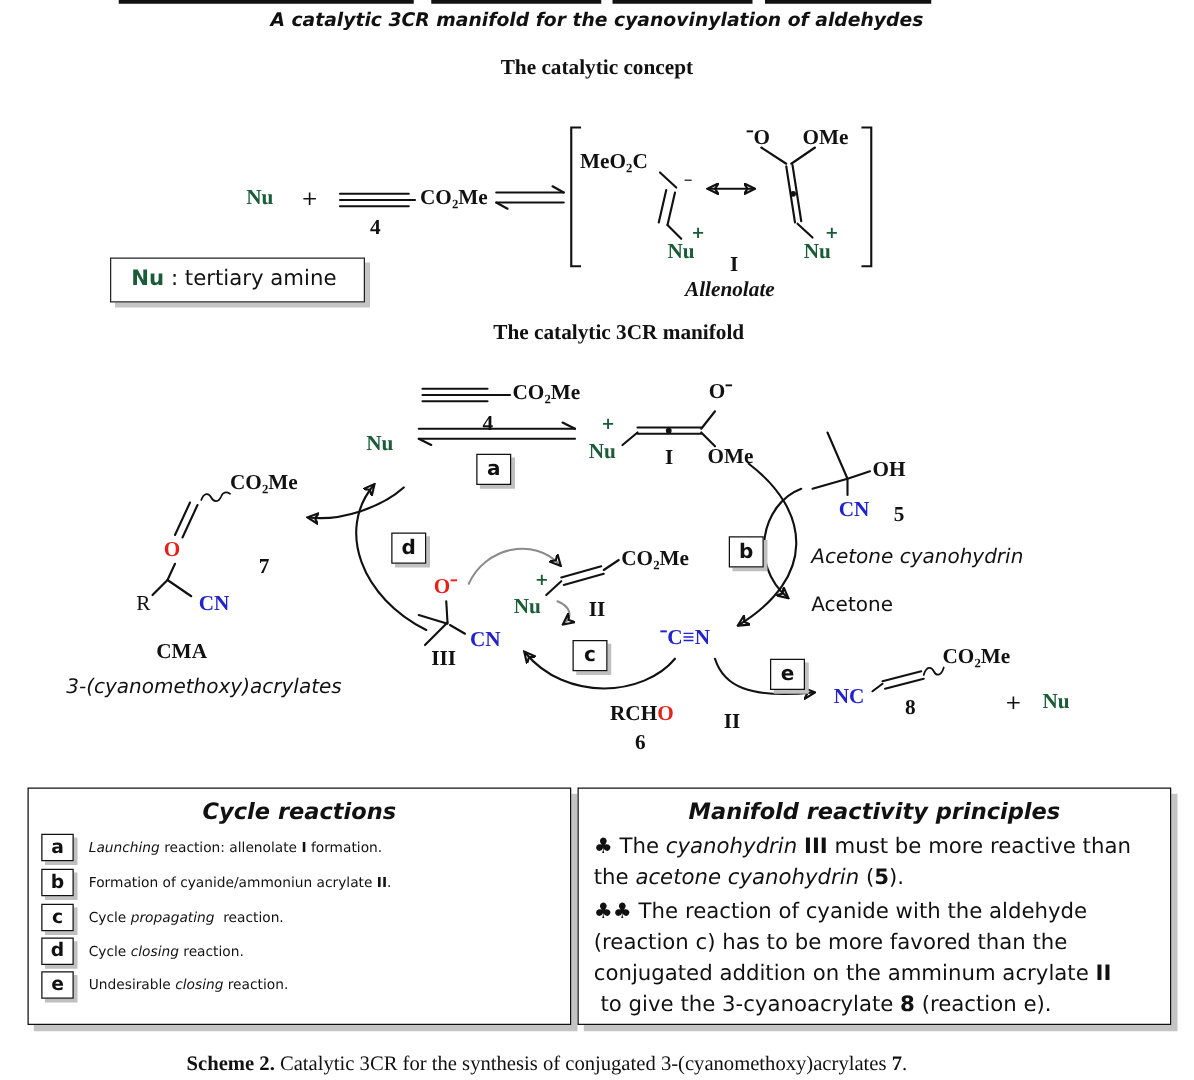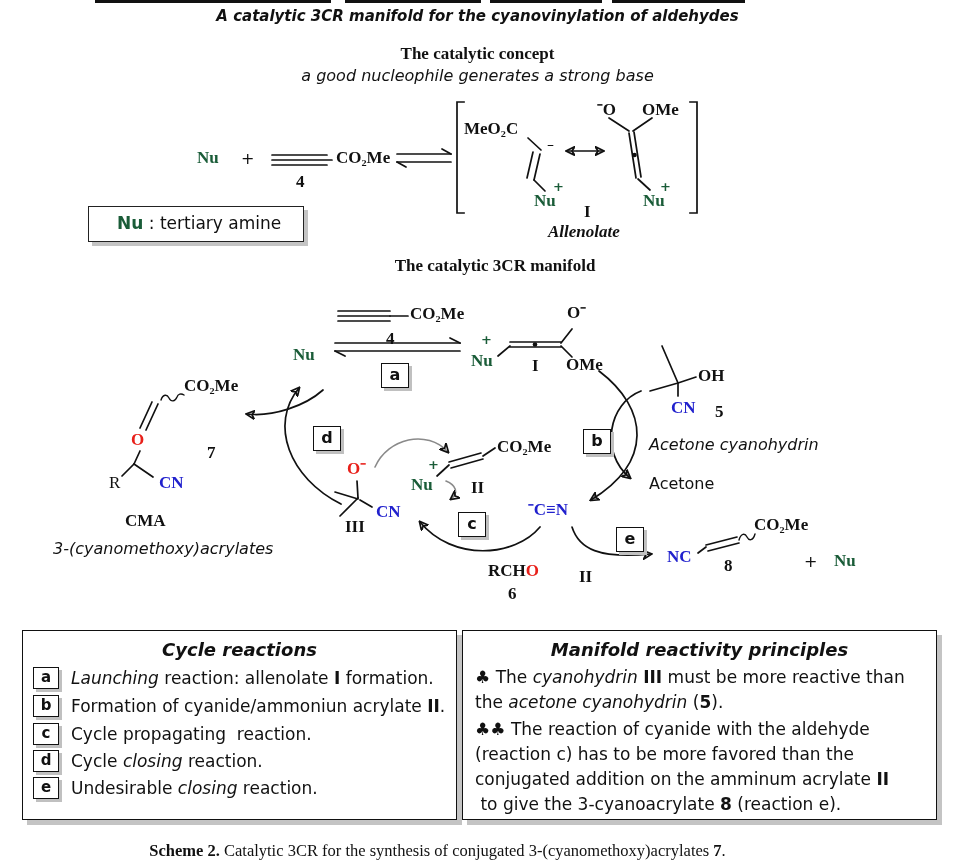--- a/index.html
+++ b/index.html
@@ -18,46 +18,45 @@
   .red{color:#e8201a;}
   .ctr{left:0;width:955px;text-align:center;}
   .step{position:absolute;width:26px;height:23px;background:#fff;border:1.3px solid #111;
         box-shadow:3px 3px 0 #c0c0c0;text-align:center;font-weight:bold;font-size:16px;line-height:22px;}
   .panel{position:absolute;background:#fff;border:1.6px solid #111;box-shadow:5px 5px 0 #c4c4c4;}
   .panel-title{position:absolute;left:0;width:100%;text-align:center;font-size:18px;font-weight:bold;font-style:italic;top:8px;}
   .rowline{position:absolute;left:10px;right:4px;height:24px;}
   .chip{display:inline-block;width:24px;height:20px;background:#fff;border:1.1px solid #111;
         box-shadow:3px 3px 0 #c0c0c0;text-align:center;font-weight:bold;font-size:15px;line-height:19px;
         vertical-align:middle;margin-right:12px;}
-  .rowtext{font-size:17px;vertical-align:middle;white-space:pre-wrap;}
+  .rowtext{font-size:11px;vertical-align:middle;white-space:pre-wrap;}
   .para{position:absolute;font-size:17px;line-height:25px;white-space:pre-wrap;}
   svg{position:absolute;left:0;top:0;}
   svg line,svg path{stroke:#111;stroke-width:1.7;fill:none;stroke-linecap:round;}
   svg .thin{stroke-width:1.4;}
   svg .gray{stroke:#8a8a8a;stroke-width:1.6;}
   svg .bracket{stroke-width:1.7;stroke-linecap:square;}
   .topbar{position:absolute;background:#111;height:3px;top:0;}
   .nubox{position:absolute;left:88px;top:206px;width:186px;height:34px;background:#fff;
-         border:1.4px solid #222;box-shadow:4px 4px 0 #c4c4c4;font-size:17px;line-height:33px;padding-left:28px;}
+         border:1.4px solid #222;box-shadow:4px 4px 0 #c4c4c4;font-size:17px;line-height:33px;padding-left:16px;}
   .caption{position:absolute;left:0;top:841px;width:875px;text-align:center;
            font-family:"Liberation Serif","DejaVu Serif",serif;font-size:16.5px;}
 </style>
 </head>
 <body>
 
 <div id="canvas">
 
   <div class="topbar" style="left:95px;width:236px;"></div>
   <div class="topbar" style="left:345px;width:136px;"></div>
   <div class="topbar" style="left:490px;width:112px;"></div>
   <div class="topbar" style="left:612px;width:133px;"></div>
 
   <div class="t ctr bi" style="top:8px;font-size:15px;">A catalytic 3CR manifold for the cyanovinylation of aldehydes</div>
   <div class="t ctr b s17" style="top:44px;">The catalytic concept</div>
-  <div class="t ctr i s16" style="top:67px;">a good nucleophile generates a strong base</div>
 
   <svg width="955" height="864" viewBox="0 0 955 864">
     <defs>
       <marker id="ah" viewBox="0 0 10 10" refX="8" refY="5" markerWidth="10" markerHeight="10" orient="auto-start-reverse" markerUnits="userSpaceOnUse">
         <path d="M0,0.5 L9,5 L0,9.5 L3,5 Z" fill="#111" stroke="none"></path>
       </marker>
       <marker id="ahg" viewBox="0 0 10 10" refX="8" refY="5" markerWidth="10" markerHeight="10" orient="auto-start-reverse" markerUnits="userSpaceOnUse">
         <path d="M0,0.5 L9,5 L0,9.5 L3,5 Z" fill="#8a8a8a" stroke="none"></path>
       </marker>
     </defs>
@@ -254,21 +253,21 @@
 
   <div class="panel" style="left:22px;top:630px;width:433px;height:188px;">
     <div class="panel-title">Cycle reactions</div>
     <div class="rowline" style="top:36px;">
       <span class="chip">a</span><span class="rowtext"><span style="font-style: italic;">Launching</span><span> reaction: allenolate </span><span style="font-weight: bold;">I</span><span> formation.</span></span>
     </div>
     <div class="rowline" style="top:64px;">
       <span class="chip">b</span><span class="rowtext"><span>Formation of cyanide/ammoniun acrylate </span><span style="font-weight: bold;">II</span><span>.</span></span>
     </div>
     <div class="rowline" style="top:92px;">
-      <span class="chip">c</span><span class="rowtext"><span>Cycle </span><span style="">propagating</span><span>  reaction.</span></span>
+      <span class="chip">c</span><span class="rowtext"><span>Cycle </span><span style="font-style: italic;">propagating</span><span>  reaction.</span></span>
     </div>
     <div class="rowline" style="top:119px;">
       <span class="chip">d</span><span class="rowtext"><span>Cycle </span><span style="font-style: italic;">closing</span><span> reaction.</span></span>
     </div>
     <div class="rowline" style="top:146px;">
       <span class="chip">e</span><span class="rowtext"><span>Undesirable </span><span style="font-style: italic;">closing</span><span> reaction.</span></span>
     </div>
   </div>
 
   <div class="panel" style="left:462px;top:630px;width:473px;height:188px;">

